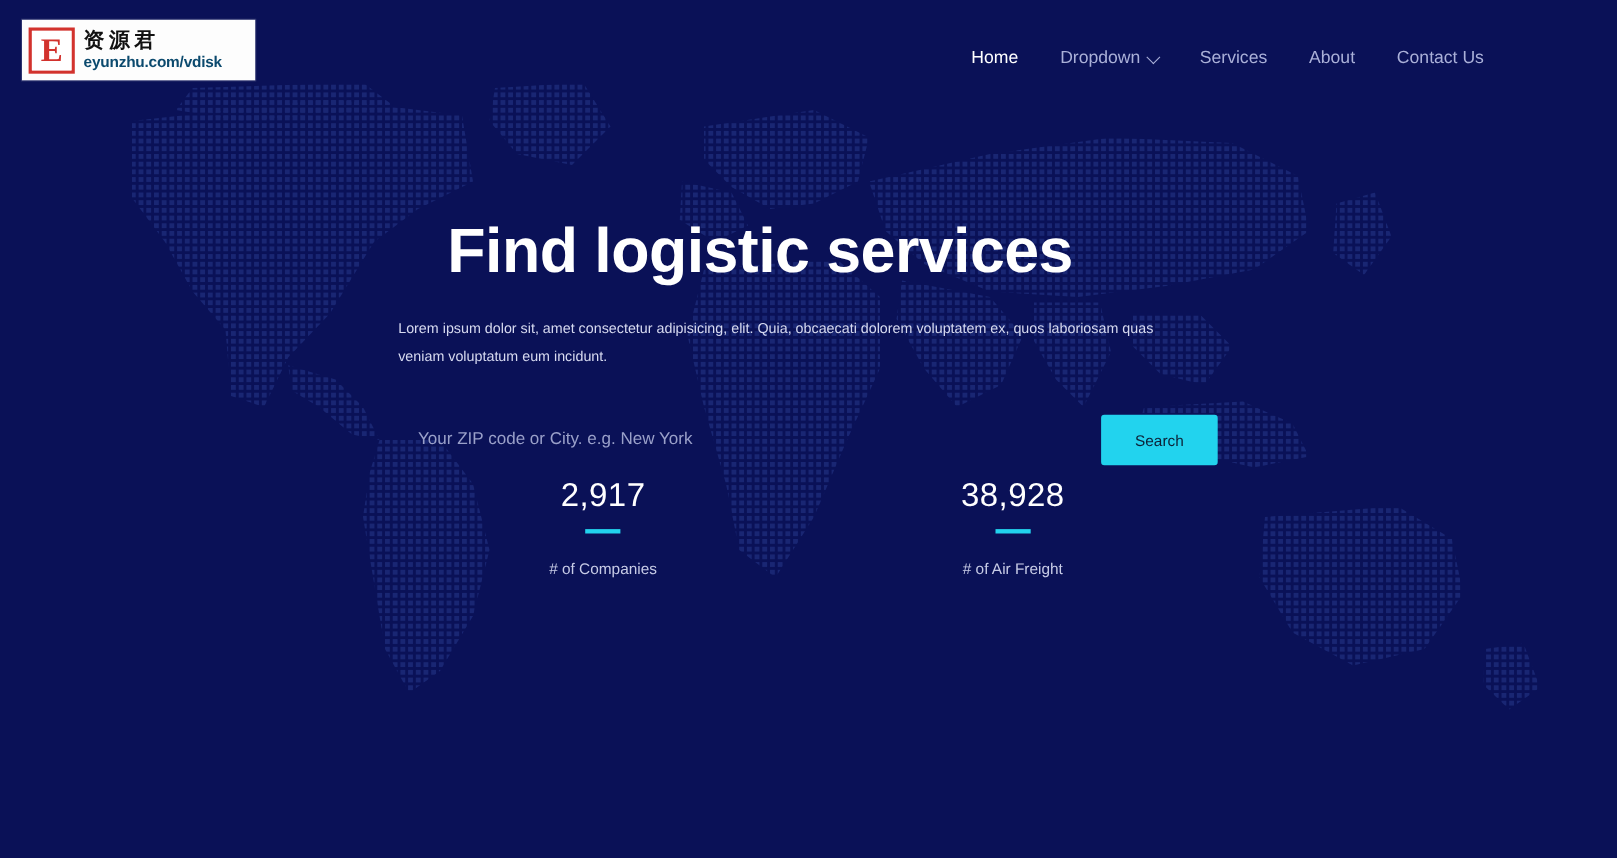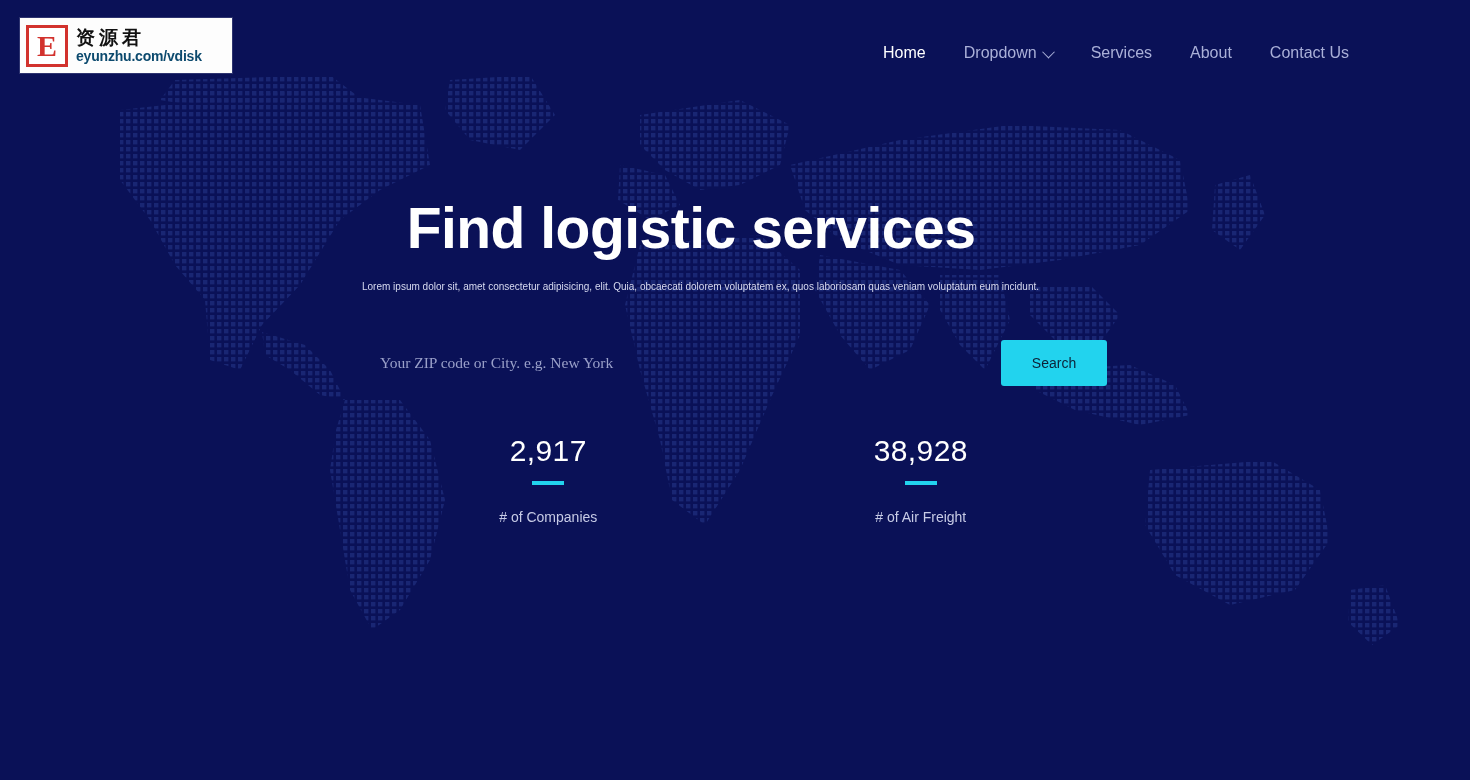--- a/index.html
+++ b/index.html
@@ -152,43 +152,43 @@
   .hero-title {
     font-size:57px;
     font-weight:bold;
     color:#ffffff;
     letter-spacing:-.5px;
     line-height:64px;
     text-align:center;
     width:658px;
   }
   .hero-sub {
-    margin-top:14px;
+    margin-top:26px;
     width:700px;
-    font-size:10px;
+    font-size:13px;
     line-height:25px;
     color:#d7daf0;
   }
 
   
   .search-row {
     margin-top:41px;
     display:flex;
     align-items:center;
     width:745px;
   }
   .search-input {
     flex:1 1 auto;
     height:46px;
     background:transparent;
     border:none;
     outline:none;
     color:#ffffff;
     font-size:15.5px;
-    font-family:Liberation Serif, serif;
+    font-family:Liberation Sans, sans-serif;
     padding:0 18px;
   }
   .search-input::placeholder { color:#9aa0c9; }
   .search-btn {
     flex:0 0 auto;
     width:106px; height:46px;
     background:#22d3ee;
     border:none;
     border-radius:3px;
     color:#0d2137;

